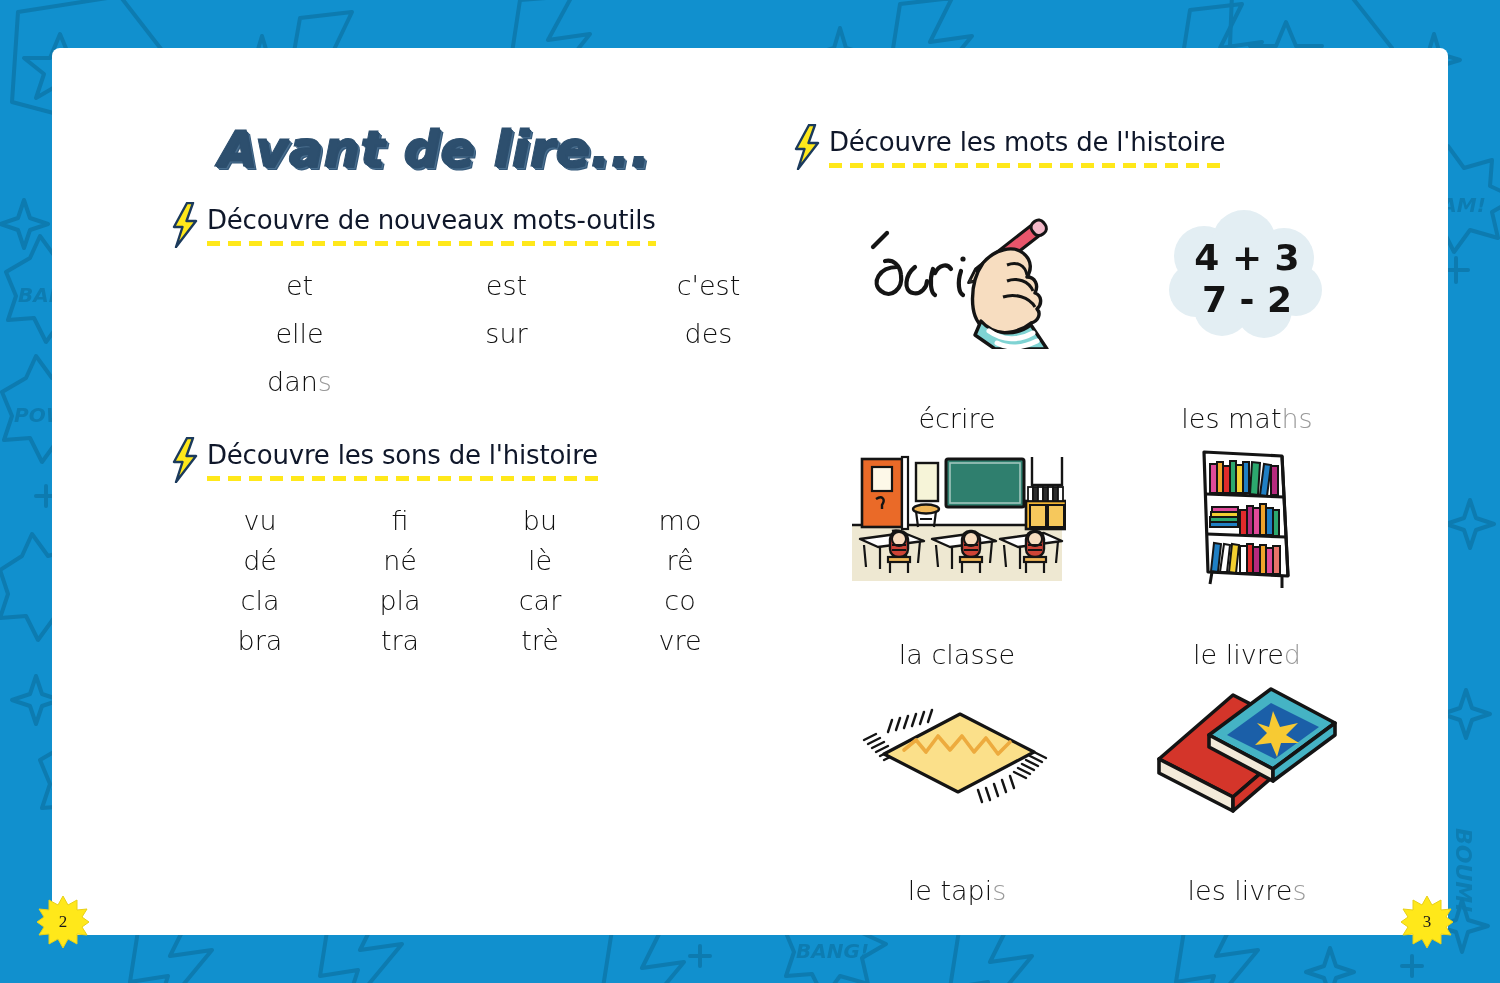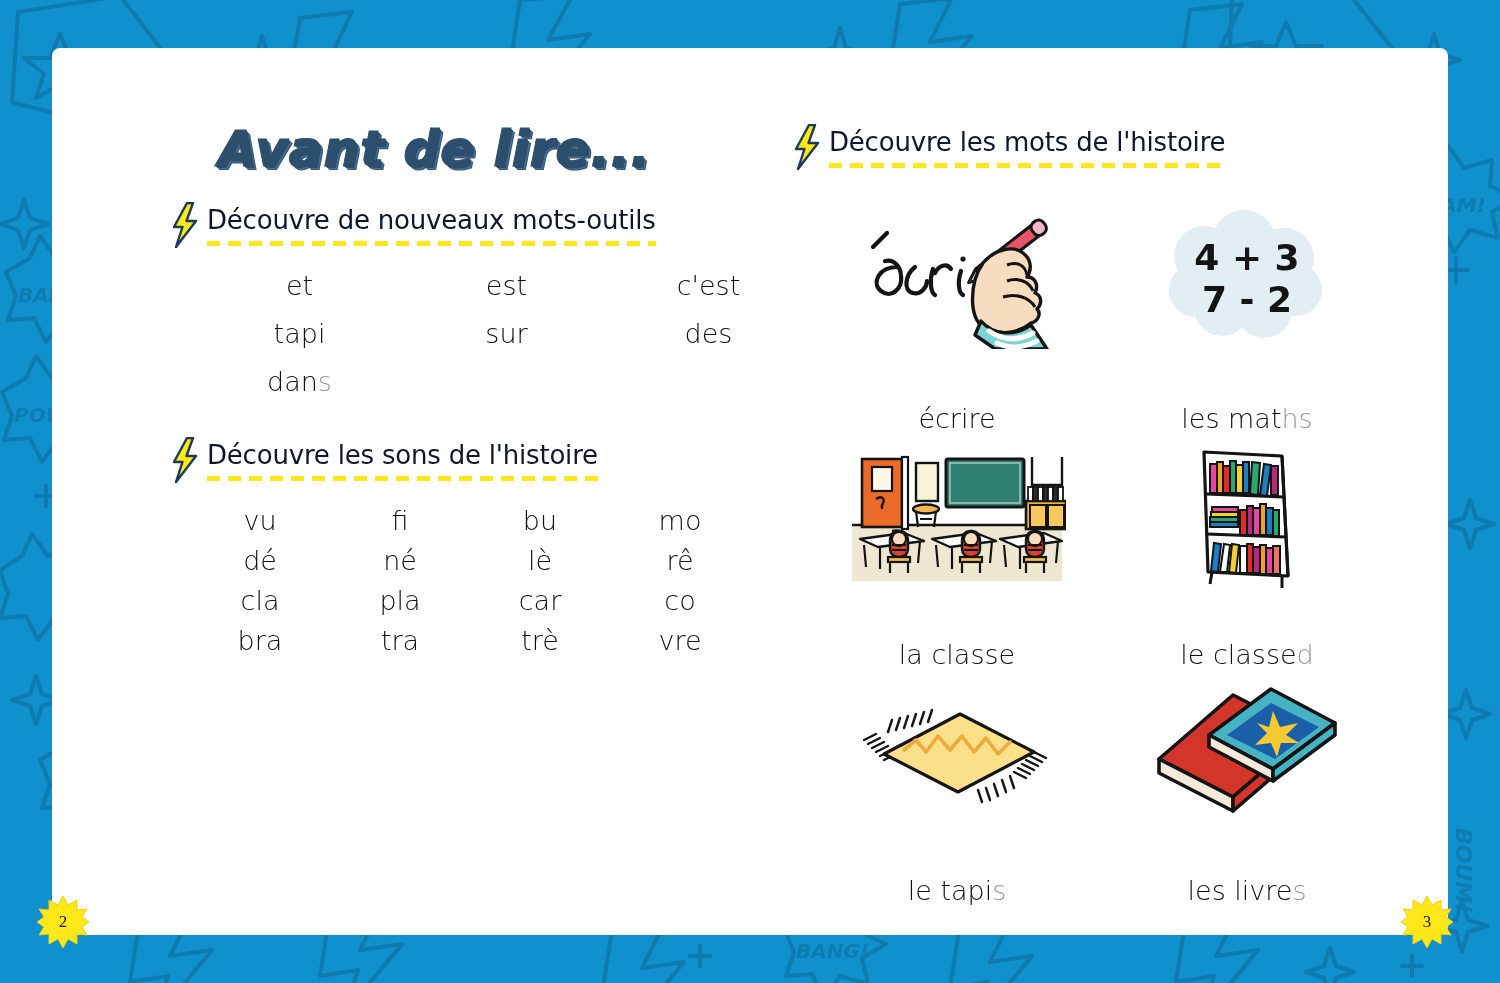--- a/index.html
+++ b/index.html
@@ -253,21 +253,21 @@
       <span class="head-text-wrap">
         <span class="head-text">Découvre de nouveaux mots-outils</span>
         <span class="dash-rule"></span>
       </span>
     </div>
 
     <div class="word-grid" id="tool-words">
         <div class="word-cell"><span>et</span></div>
         <div class="word-cell"><span>est</span></div>
         <div class="word-cell"><span>c'est</span></div>
-        <div class="word-cell"><span>tapi</span></div>
+        <div class="word-cell"><span>elle</span></div>
         <div class="word-cell"><span>sur</span></div>
         <div class="word-cell"><span>des</span></div>
         <div class="word-cell"><span>dan</span><span class="silent">s</span></div>
       </div>
 
     <div class="section-head" style="margin-top:44px;">
       <span class="bolt-icon">
         <svg viewBox="0 0 30 46">
           <path d="M17 1 L4 25 L12.5 25 L6 45 L26 19 L16.5 19 L23 1 Z" fill="#ffe81a" stroke="#1b3a5c" stroke-width="2.4" stroke-linejoin="round"></path>
         </svg>
@@ -494,21 +494,21 @@
               <rect x="58" y="106" width="7" height="27" fill="#ffffff"></rect>
               <rect x="65" y="104" width="6" height="29" fill="#e02b2b"></rect>
               <rect x="71" y="107" width="7" height="26" fill="#b62a7e"></rect>
               <rect x="78" y="105" width="6" height="29" fill="#f0a32a"></rect>
               <rect x="84" y="108" width="7" height="26" fill="#e04a9a"></rect>
               <rect x="91" y="106" width="7" height="28" fill="#e8746a"></rect>
             </g>
           </svg>
         </div>
         <div class="pic-label">
-          <span>le classe</span><span class="silent">d</span>
+          <span>le livre</span><span class="silent">d</span>
         </div>
       </div>
 
       <div class="pic-item">
         <div class="pic-art">
           <svg width="210" height="110" viewBox="0 0 210 110">
 
             <g stroke="#141414" stroke-width="2.4" stroke-linecap="round">
               <path d="M16 48 L28 42"></path>
                 <path d="M20 52 L32 46"></path>

